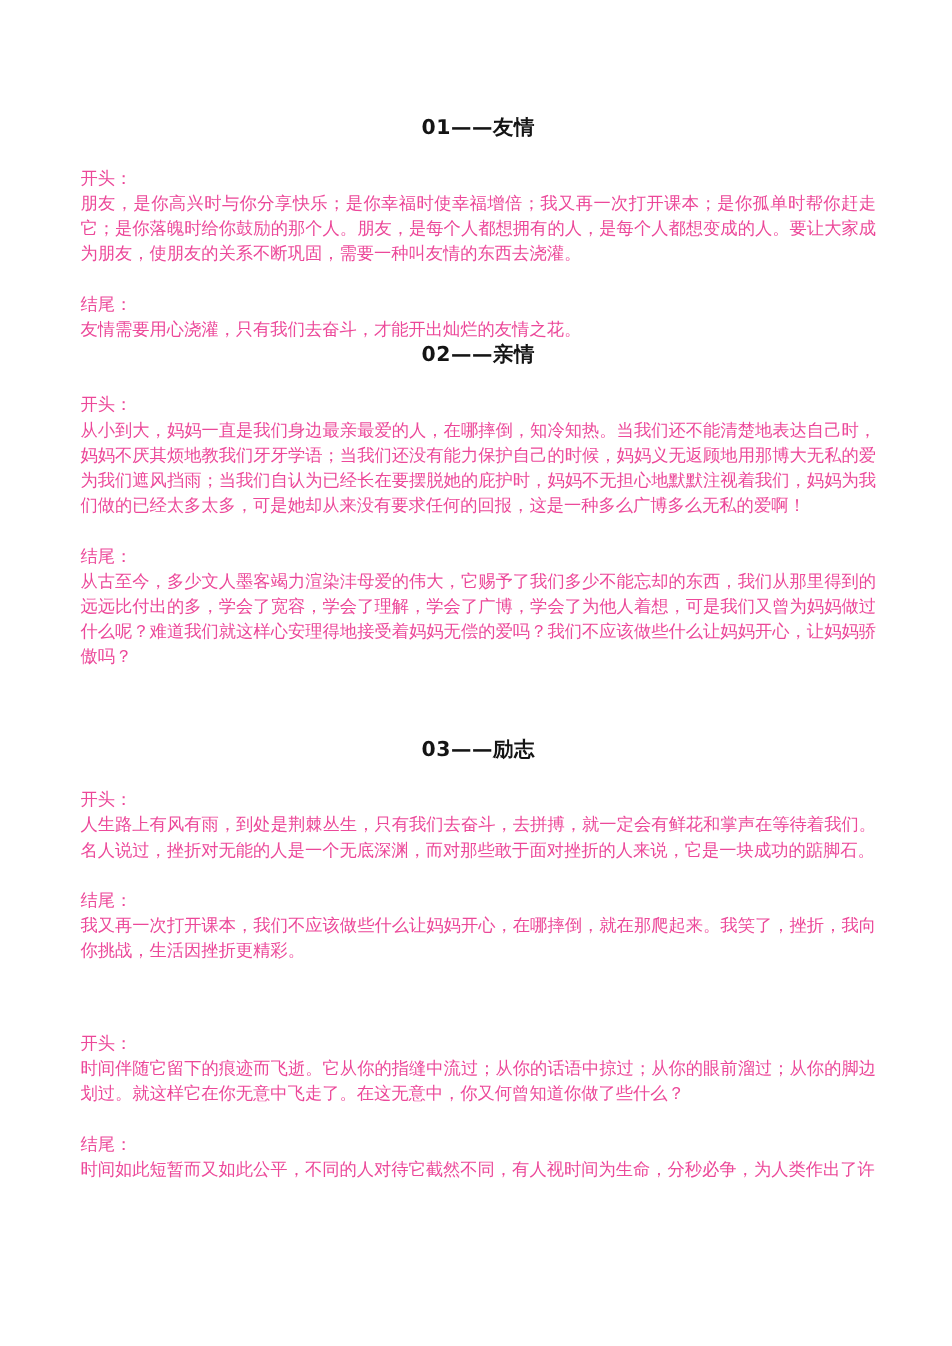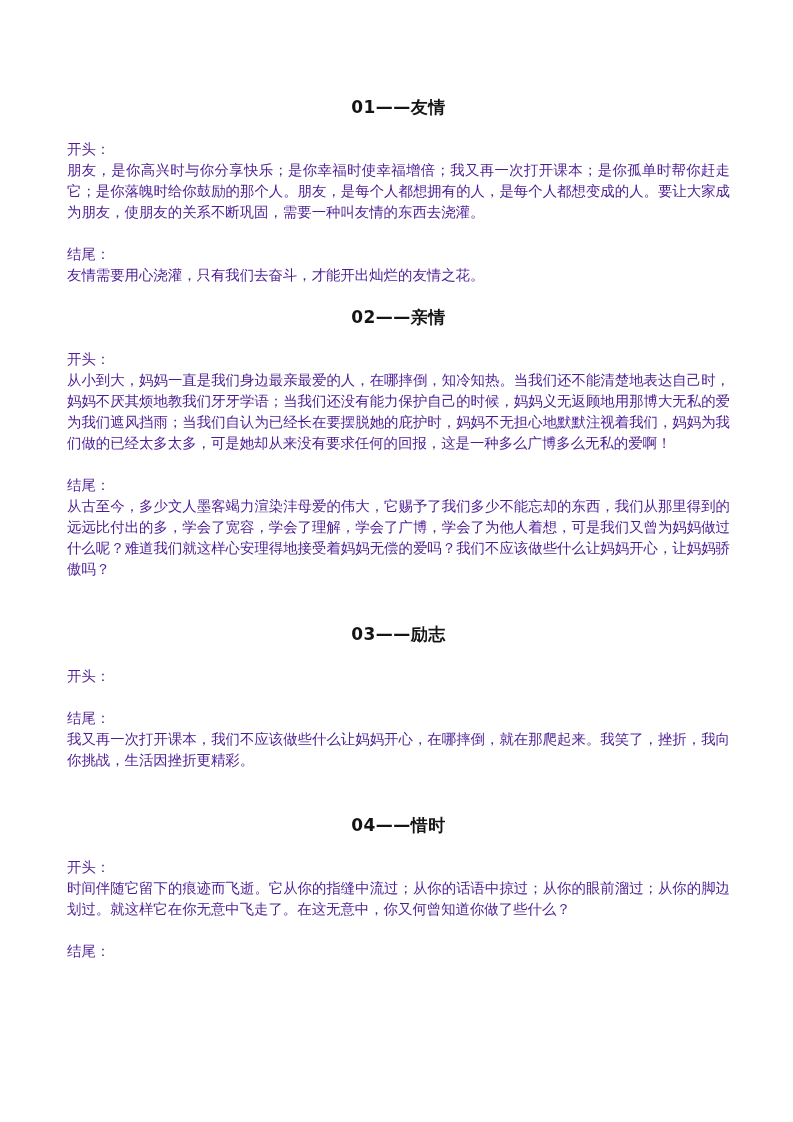--- a/index.html
+++ b/index.html
@@ -25,33 +25,32 @@
     font-weight: 700;
     text-align: center;
     color: #141414;
     margin-bottom: 21px;
     letter-spacing: 0.5px;
   }
   .label-line,
   .body-text {
     font-size: 14.4px;
     line-height: 21px;
-    color: #4c1d95;
+    color: #ec4899;
   }
   .body-text {
     text-align: justify;
   }
   .label-line.gap {
     margin-top: 21px;
   }
   .essay-section + .essay-section {
-    margin-top: 21px;
   }
   .essay-section.big-gap {
-    margin-top: 44px;
+    margin-top: 56px;
   }
 </style>
 </head>
 <body>
 
 <div class="page">
 
   <section class="essay-section">
     <h2 class="section-title">01——友情</h2>
     <p class="label-line">开头：</p>
@@ -64,24 +63,25 @@
     <h2 class="section-title">02——亲情</h2>
     <p class="label-line">开头：</p>
     <p class="body-text">从小到大，妈妈一直是我们身边最亲最爱的人，在哪摔倒，知冷知热。当我们还不能清楚地表达自己时，妈妈不厌其烦地教我们牙牙学语；当我们还没有能力保护自己的时候，妈妈义无返顾地用那博大无私的爱为我们遮风挡雨；当我们自认为已经长在要摆脱她的庇护时，妈妈不无担心地默默注视着我们，妈妈为我们做的已经太多太多，可是她却从来没有要求任何的回报，这是一种多么广博多么无私的爱啊！</p>
     <p class="label-line gap">结尾：</p>
     <p class="body-text">从古至今，多少文人墨客竭力渲染沣母爱的伟大，它赐予了我们多少不能忘却的东西，我们从那里得到的远远比付出的多，学会了宽容，学会了理解，学会了广博，学会了为他人着想，可是我们又曾为妈妈做过什么呢？难道我们就这样心安理得地接受着妈妈无偿的爱吗？我们不应该做些什么让妈妈开心，让妈妈骄傲吗？</p>
   </section>
 
   <section class="essay-section big-gap">
     <h2 class="section-title">03——励志</h2>
     <p class="label-line">开头：</p>
+    <p class="body-text">人生路上有风有雨，到处是荆棘丛生，只有我们去奋斗，去拼搏，就一定会有鲜花和掌声在等待着我们。名人说过，挫折对无能的人是一个无底深渊，而对那些敢于面对挫折的人来说，它是一块成功的踮脚石。</p>
     <p class="label-line gap">结尾：</p>
     <p class="body-text">我又再一次打开课本，我们不应该做些什么让妈妈开心，在哪摔倒，就在那爬起来。我笑了，挫折，我向你挑战，生活因挫折更精彩。</p>
   </section>
 
   <section class="essay-section big-gap">
-    <h2 class="section-title">04——惜时</h2>
     <p class="label-line">开头：</p>
     <p class="body-text">时间伴随它留下的痕迹而飞逝。它从你的指缝中流过；从你的话语中掠过；从你的眼前溜过；从你的脚边划过。就这样它在你无意中飞走了。在这无意中，你又何曾知道你做了些什么？</p>
     <p class="label-line gap">结尾：</p>
+    <p class="body-text">时间如此短暂而又如此公平，不同的人对待它截然不同，有人视时间为生命，分秒必争，为人类作出了许</p>
   </section>
 
 </div>
 
 </body></html>

